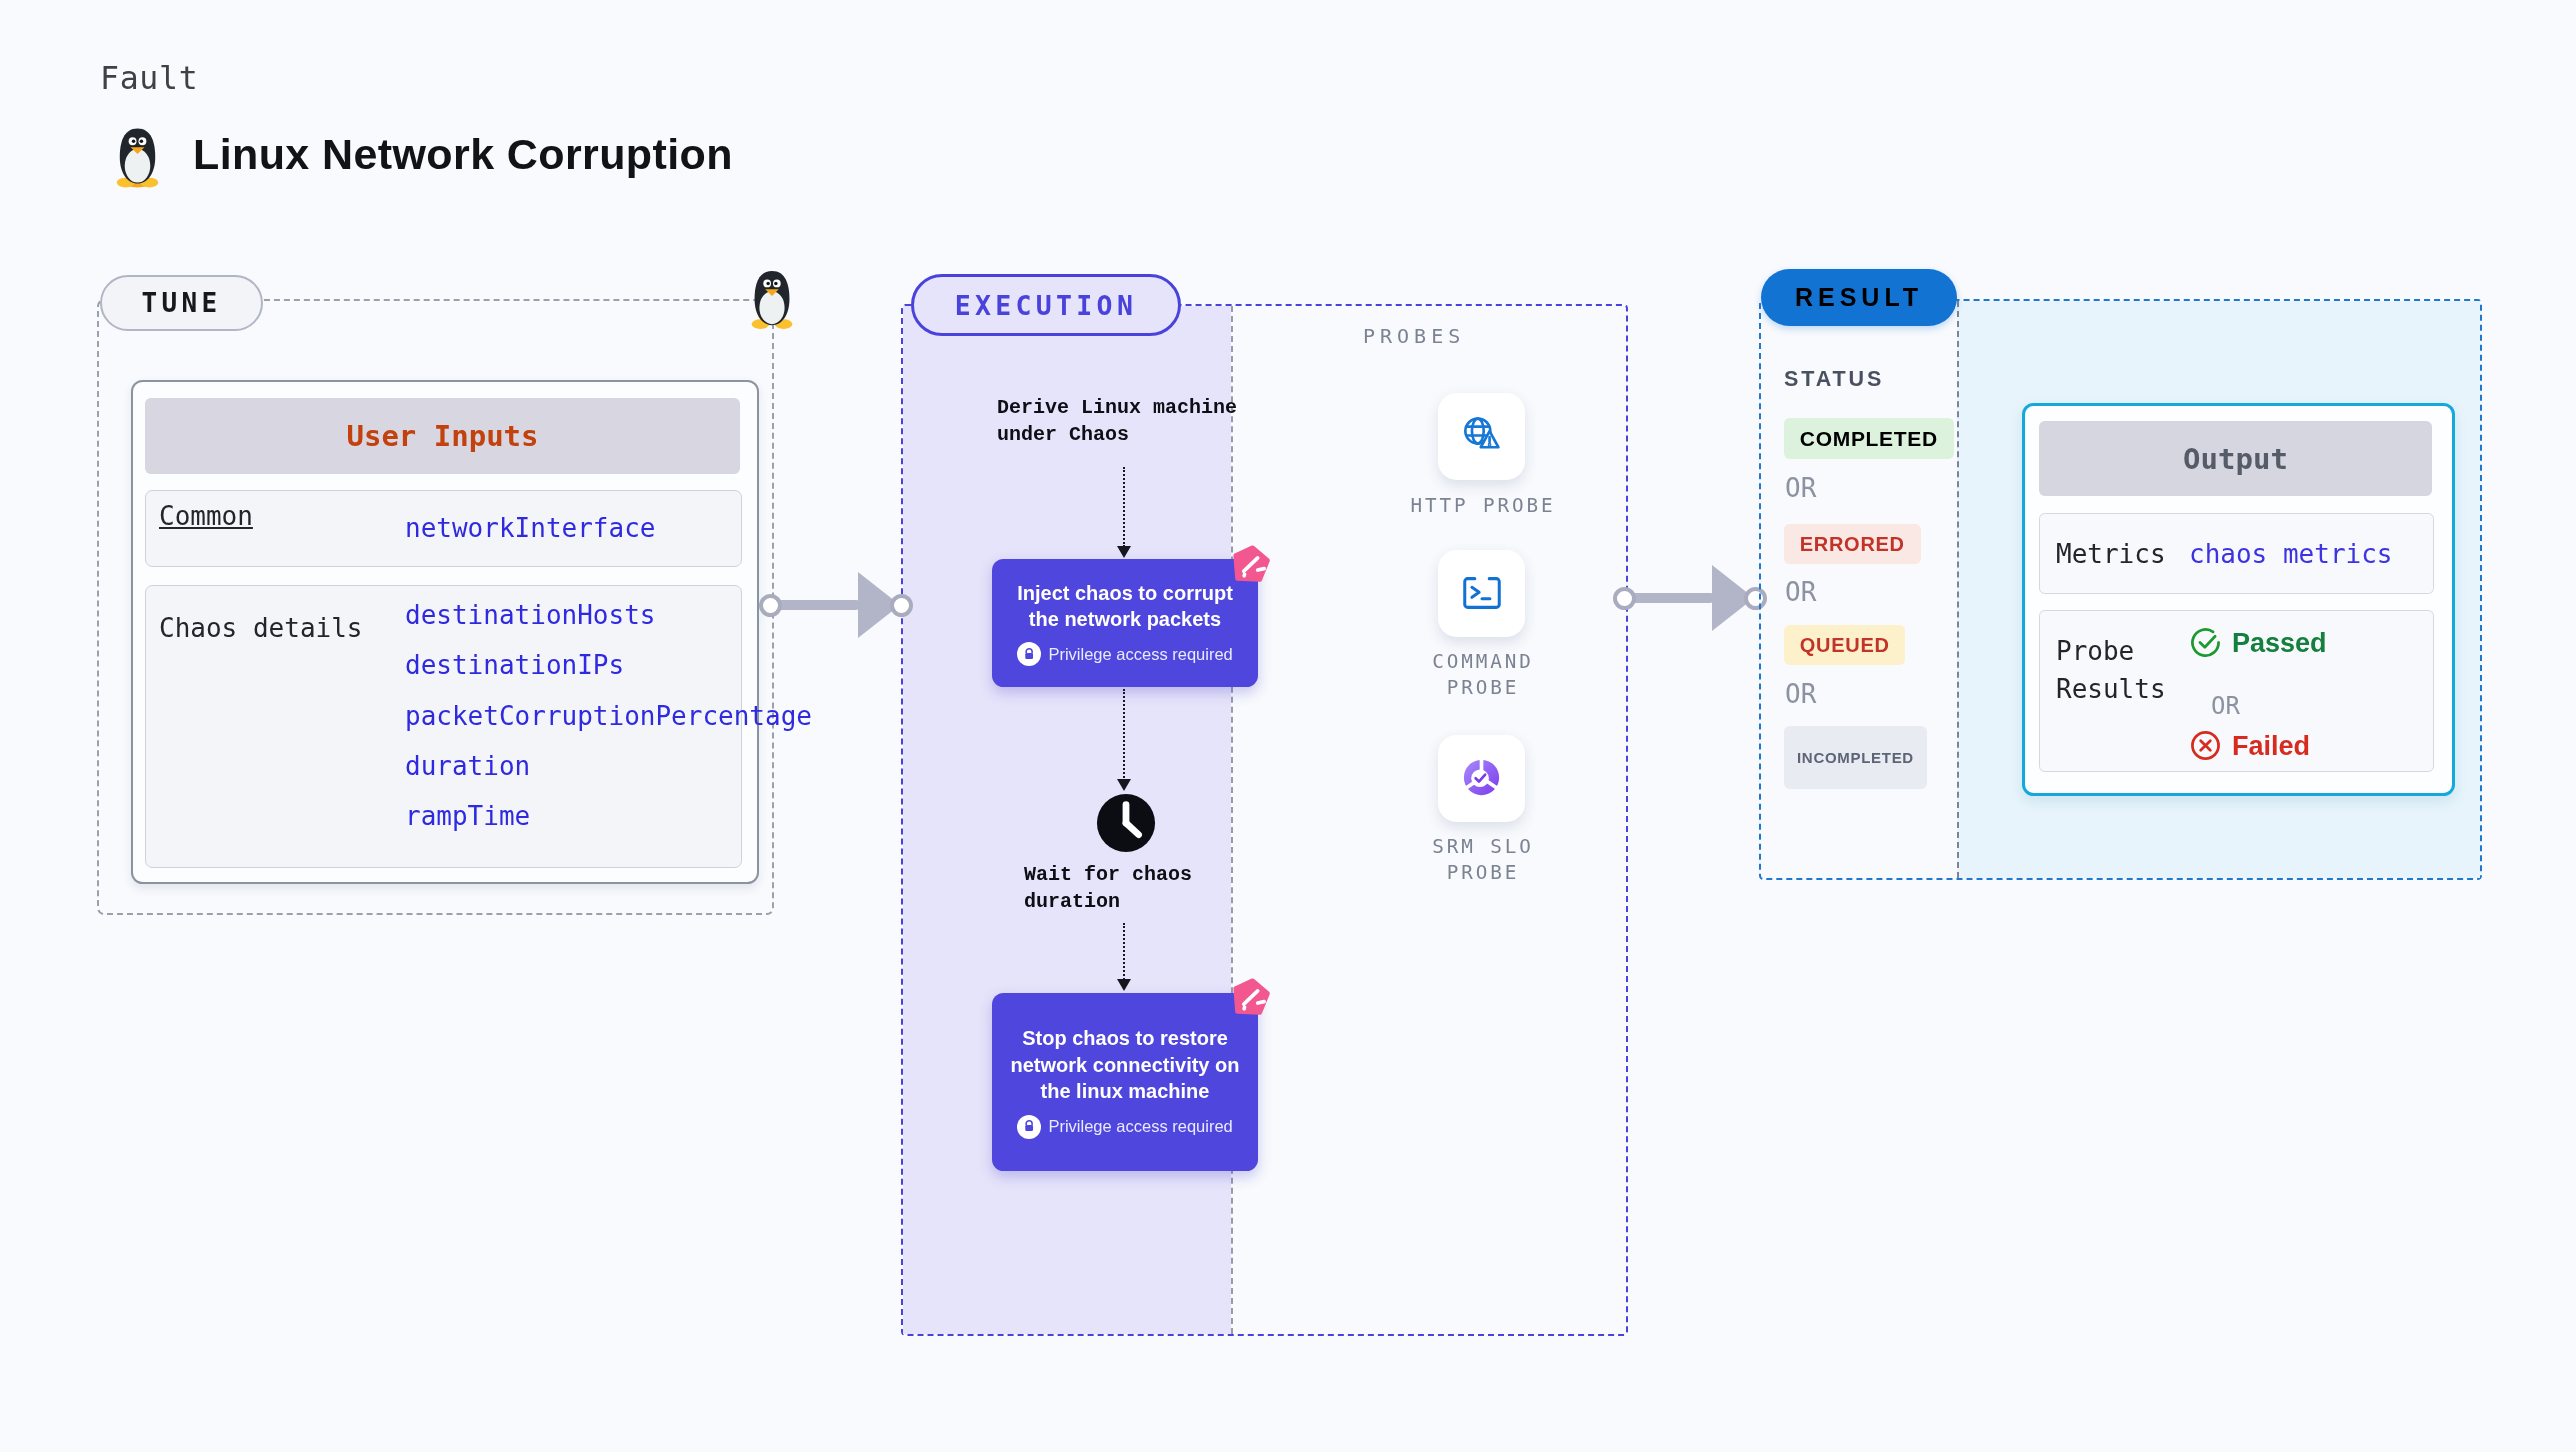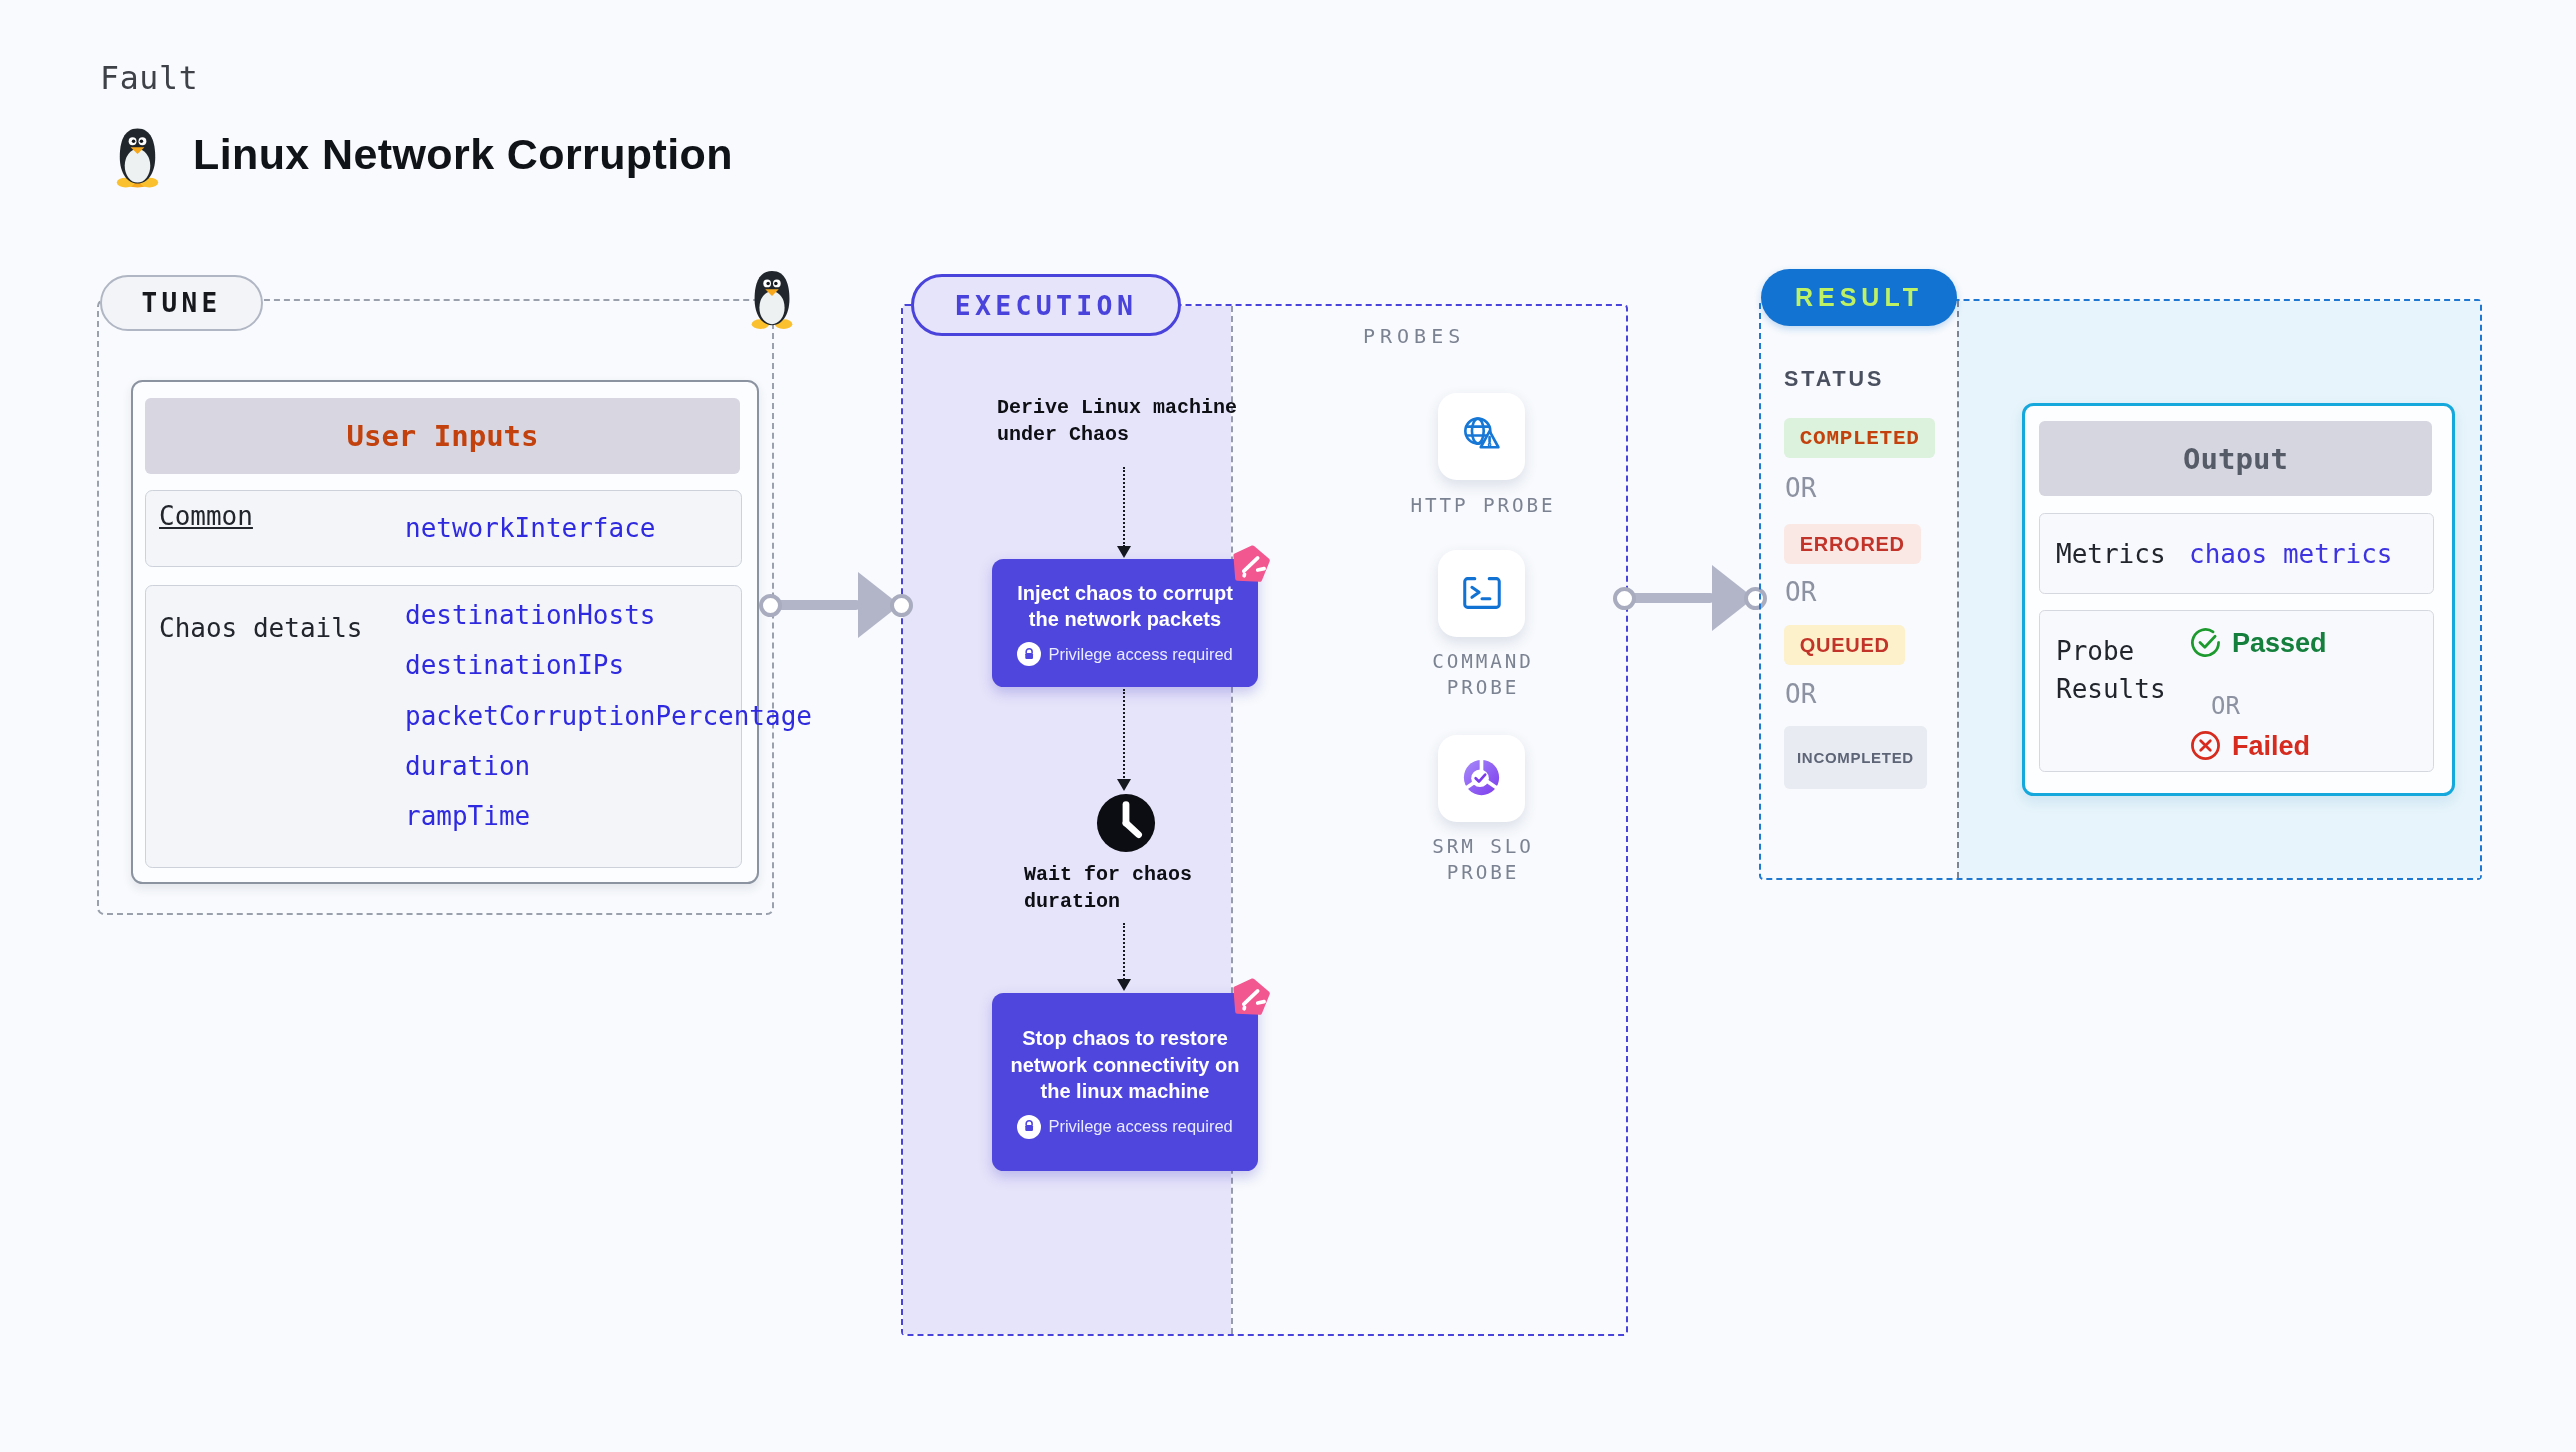--- a/index.html
+++ b/index.html
@@ -15,21 +15,21 @@
   
   .kicker{left:100px;top:60px;font-size:31.5px;color:#3e4148;letter-spacing:0.7px;}
   .page-title{left:193px;top:130px;font-size:43px;font-weight:700;color:#101318;letter-spacing:0.4px;}
 
   
   .pill{display:flex;align-items:center;justify-content:center;border-radius:716px;font-weight:700;}
   .tune-badge{left:100px;top:275px;width:159px;height:52px;background:#f2f4f8;border:2.9px solid #b0b6c3;
     font-size:26px;color:#16181d;letter-spacing:4.3px;font-family:"DejaVu Sans Mono",monospace;}
   .exec-badge{left:911px;top:274px;width:264px;height:56px;background:#e6e4fa;border:3.6px solid #4a43db;
     font-size:26.5px;color:#4a43db;letter-spacing:4.3px;font-family:"DejaVu Sans Mono",monospace;}
-  .result-badge{left:1761px;top:269px;width:196px;height:57px;background:#1273d2;color:#bef264;
+  .result-badge{left:1761px;top:269px;width:196px;height:57px;background:#1273d2;color:#000000;
     font-size:25px;letter-spacing:5px;box-shadow:0 2.9px 7.2px rgba(18,115,210,.25);}
 
   
   .tune-box{left:97px;top:299px;width:673px;height:612px;border:2.9px dashed #9aa0ac;border-radius:7.2px;}
   .exec-box{left:901px;top:304px;width:723px;height:1028px;border:2.9px dashed #4a43db;border-radius:4.3px;}
   .exec-fill{left:0;top:0;width:328px;height:100%;background:#e6e4fa;}
   .exec-sep{left:328px;top:0;height:100%;width:0;border-left:2.1px dashed #979caa;}
   .result-box{left:1759px;top:299px;width:719px;height:577px;border:2.9px dashed #1e78d2;border-radius:4.3px;}
   .result-fill{left:196px;top:0;right:0;height:100%;background:#e7f4fb;}
   .result-sep{left:196px;top:0;height:100%;width:0;border-left:2.1px dashed #7d8494;}
@@ -68,21 +68,21 @@
   
   .probes-label{left:1363px;top:324px;font-size:20px;color:#7b8292;letter-spacing:5px;}
   .probe-card{width:87px;height:87px;background:#ffffff;border-radius:18.6px;
     box-shadow:0 5.7px 13px rgba(60,70,110,.14);display:flex;align-items:center;justify-content:center;}
   .probe-label{width:172px;text-align:center;font-size:19.3px;color:#7b8292;letter-spacing:2.9px;line-height:1.35;}
 
   
   .status-header{left:1784px;top:367px;font-size:21.5px;font-weight:700;color:#4a5060;letter-spacing:2.9px;}
   .stbadge{display:inline-flex;align-items:center;justify-content:center;border-radius:5.7px;
     font-weight:700;font-size:21px;letter-spacing:0.7px;padding:8.6px 15.8px;}
-  .st-completed{background:#dcf2dd;color:#c2410c;font-family:Liberation Mono, monospace;}
+  .st-completed{background:#dcf2dd;color:#000000;}
   .st-errored{background:#fae8e5;color:#c23429;}
   .st-queued{background:#fcf1cb;color:#c23429;}
   .st-incompleted{background:#e9ebf2;color:#5c6476;}
   .or-text{font-size:26px;color:#8d92a2;}
 
   
   .out-card{left:2022px;top:403px;width:427px;height:387px;background:#fdfeff;border:3.6px solid #14a8dc;
     border-radius:11.5px;box-shadow:0 5.7px 13px rgba(20,120,180,.12);}
   .out-header{left:2039px;top:421px;width:393px;height:75px;background:#d6d6e0;border-radius:5.7px;
     display:flex;align-items:center;justify-content:center;font-size:29px;font-weight:700;color:#565b68;}

